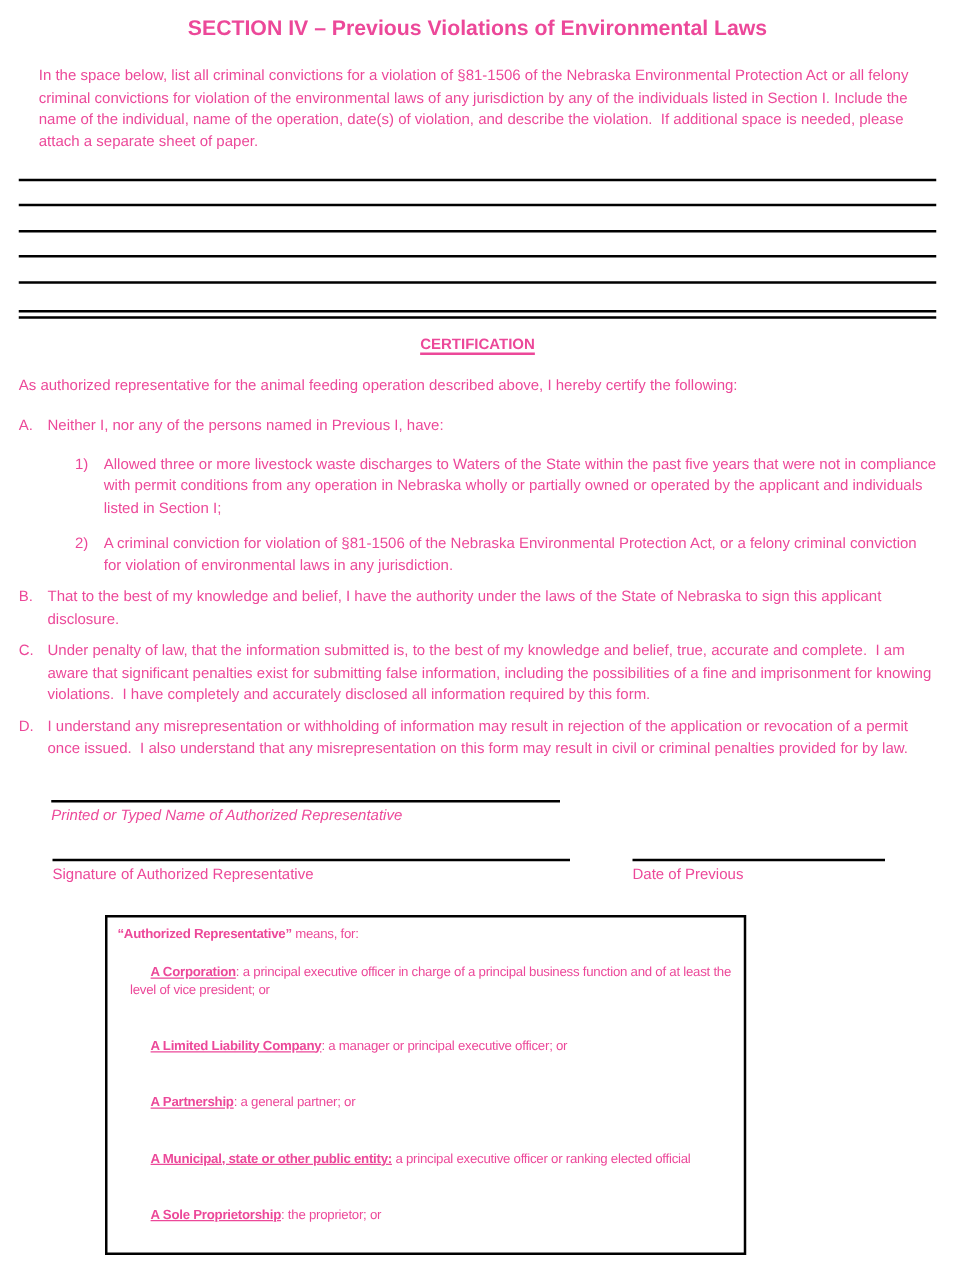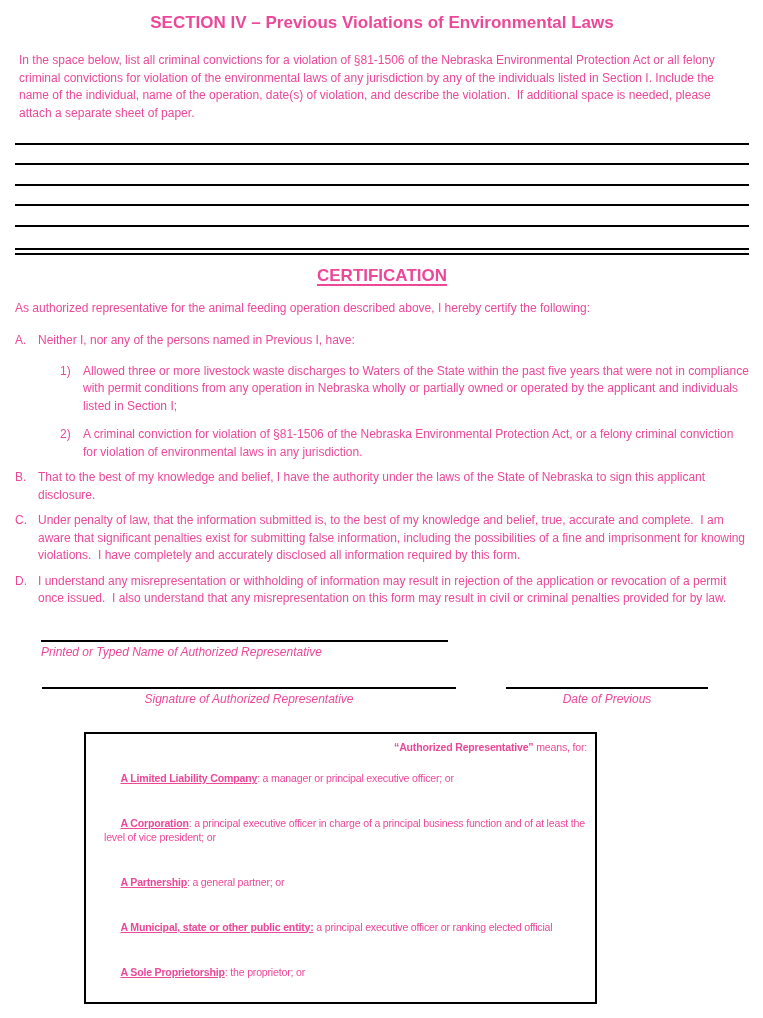--- a/index.html
+++ b/index.html
@@ -9,50 +9,50 @@
     background:#ffffff;color:#ec4899;
     font-family:"Liberation Sans", sans-serif;
     font-size:12px;line-height:17.5px;
     box-sizing:border-box;
     padding:13px 14px 0 15px;
     overflow:hidden;
   }
   .title{
     margin:0;font-size:17px;line-height:20px;font-weight:bold;text-align:center;
   }
-  .intro{margin:19px 4px 0;white-space:pre-wrap;}
+  .intro{margin:19px 16px 0;white-space:pre-wrap;}
   .write-lines{margin-top:2px;}
   .write-line{height:18.5px;border-bottom:2px solid #000;}
   .double-rule{margin-top:21px;height:3px;border-top:2px solid #000;border-bottom:2px solid #000;}
   .cert-heading{
-    margin:11px 0 0;text-align:center;font-size:17px;line-height:19px;font-weight:bold;
+    margin:11px 0 0;text-align:center;font-size:12px;line-height:19px;font-weight:bold;
     text-decoration:underline;text-underline-offset:3px;text-decoration-thickness:2px;
   }
   .lead{margin:15px 0 0;white-space:pre-wrap;}
   .cert-item{display:flex;margin-top:15px;}
   .cert-label{flex:none;width:23px;}
   .cert-text{flex:1;white-space:pre-wrap;}
   .sub-item{display:flex;margin-left:45px;margin-top:11px;}
   .sub-item.first{margin-top:13px;}
   .sub-label{flex:none;width:23px;}
   .sub-text{flex:1;white-space:pre-wrap;}
   .tight{margin-top:8px;}
   .printed-line{margin:32px 0 0 26px;width:407px;height:0;border-bottom:2px solid #000;}
   .printed-label{margin-left:26px;width:407px;text-align:left;font-style:italic;padding-top:2px;}
   .sig-row{display:flex;margin-top:26px;}
   .sig-col{margin-left:27px;width:414px;}
   .date-col{margin-left:50px;width:202px;}
   .sig-line{height:0;border-bottom:2px solid #000;}
-  .sig-label{text-align:center;font-style:italic;padding-top:2px;}
+  .sig-label{padding-top:2px;}
   .def-box{
     margin:23px 0 0 69px;width:513px;box-sizing:border-box;
     border:2px solid #000;padding:7px 8px 9px;
     font-size:10.6px;line-height:13.5px;letter-spacing:-0.2px;
   }
-  .def-heading{margin:0 0 1px;text-align:right;}
+  .def-heading{margin:0 0 1px;}
   .def-term-q{font-weight:bold;}
   .def-entry{margin-top:4.5px;padding-left:10px;text-indent:-10px;white-space:pre-wrap;}
   .def-term{font-weight:bold;text-decoration:underline;}
 </style>
 </head>
 <body>
 
 <div class="page">
 
   <h1 class="title">SECTION IV – Previous Violations of Environmental Laws</h1>
@@ -115,24 +115,24 @@
       <div class="sig-line"></div>
       <div class="sig-label">Date of Previous</div>
     </div>
   </div>
 
   <div class="def-box">
     <div class="def-heading">
       <span class="def-term-q">“Authorized Representative”</span><span>  means, for:</span>
     </div>
     <div class="def-entry">
-      <span class="def-term">A Limited Liability Company</span><span>: a manager or principal executive officer; or</span>
+      <span class="def-term">A Corporation</span><span>: a principal executive officer in charge of a principal business function and of at least the level of vice president; or</span>
     </div>
     <div class="def-entry">
-      <span class="def-term">A Corporation</span><span>: a principal executive officer in charge of a principal business function and of at least the level of vice president; or</span>
+      <span class="def-term">A Limited Liability Company</span><span>: a manager or principal executive officer; or</span>
     </div>
     <div class="def-entry">
       <span class="def-term">A Partnership</span><span>: a general partner; or</span>
     </div>
     <div class="def-entry">
       <span class="def-term">A Municipal, state or other public entity:</span><span> a principal executive officer or ranking elected official</span>
     </div>
     <div class="def-entry">
       <span class="def-term">A Sole Proprietorship</span><span>: the proprietor; or</span>
     </div>

